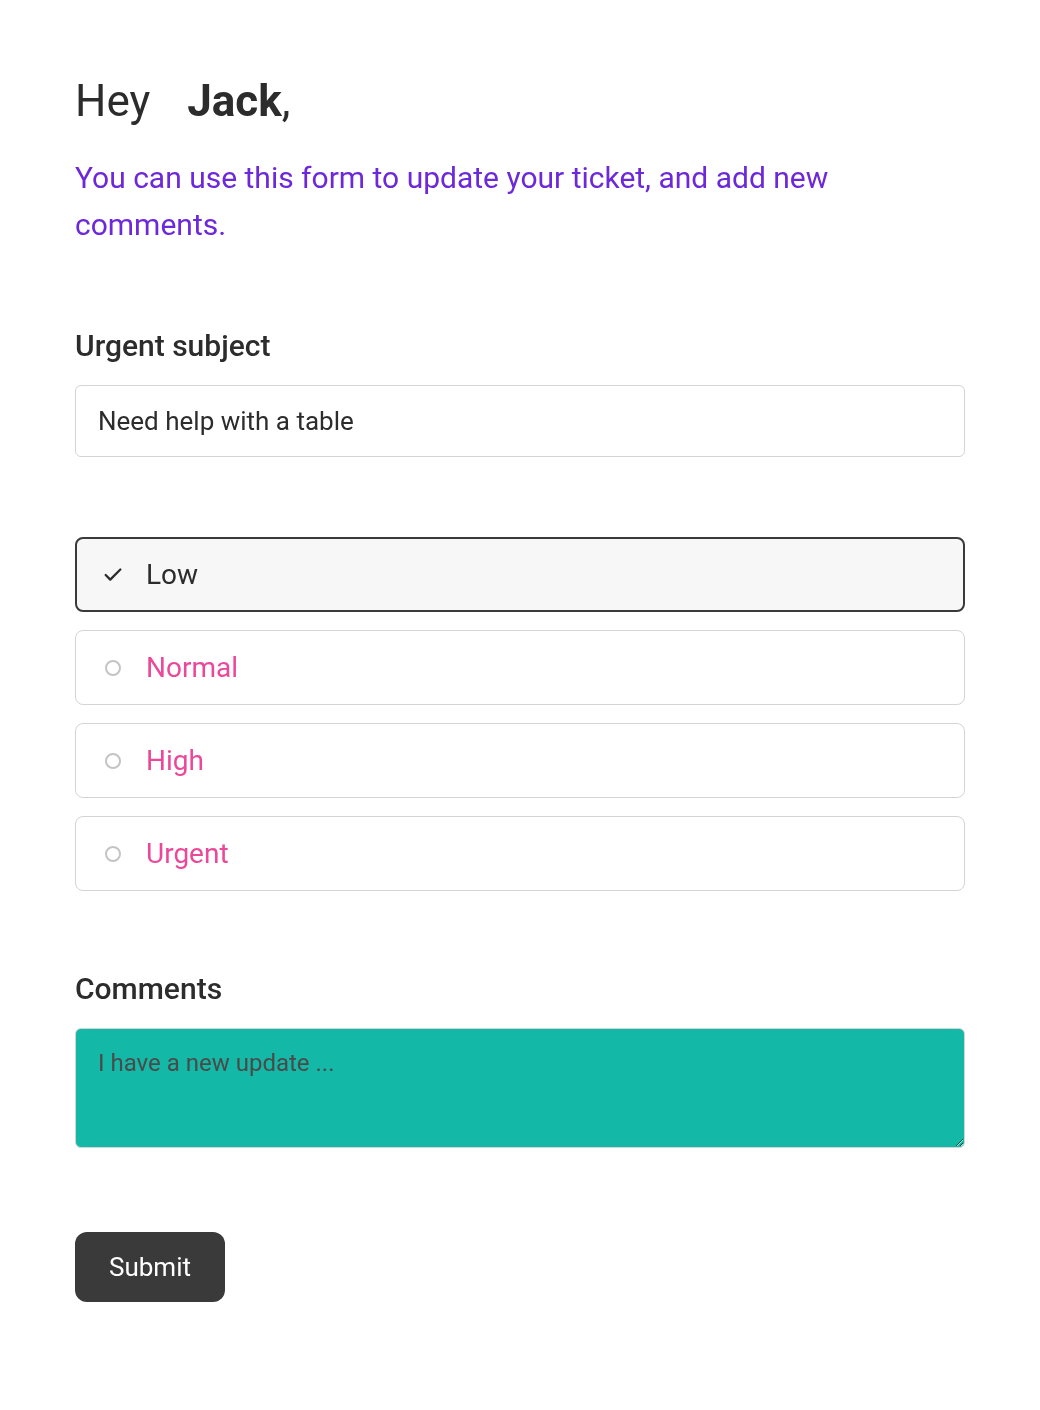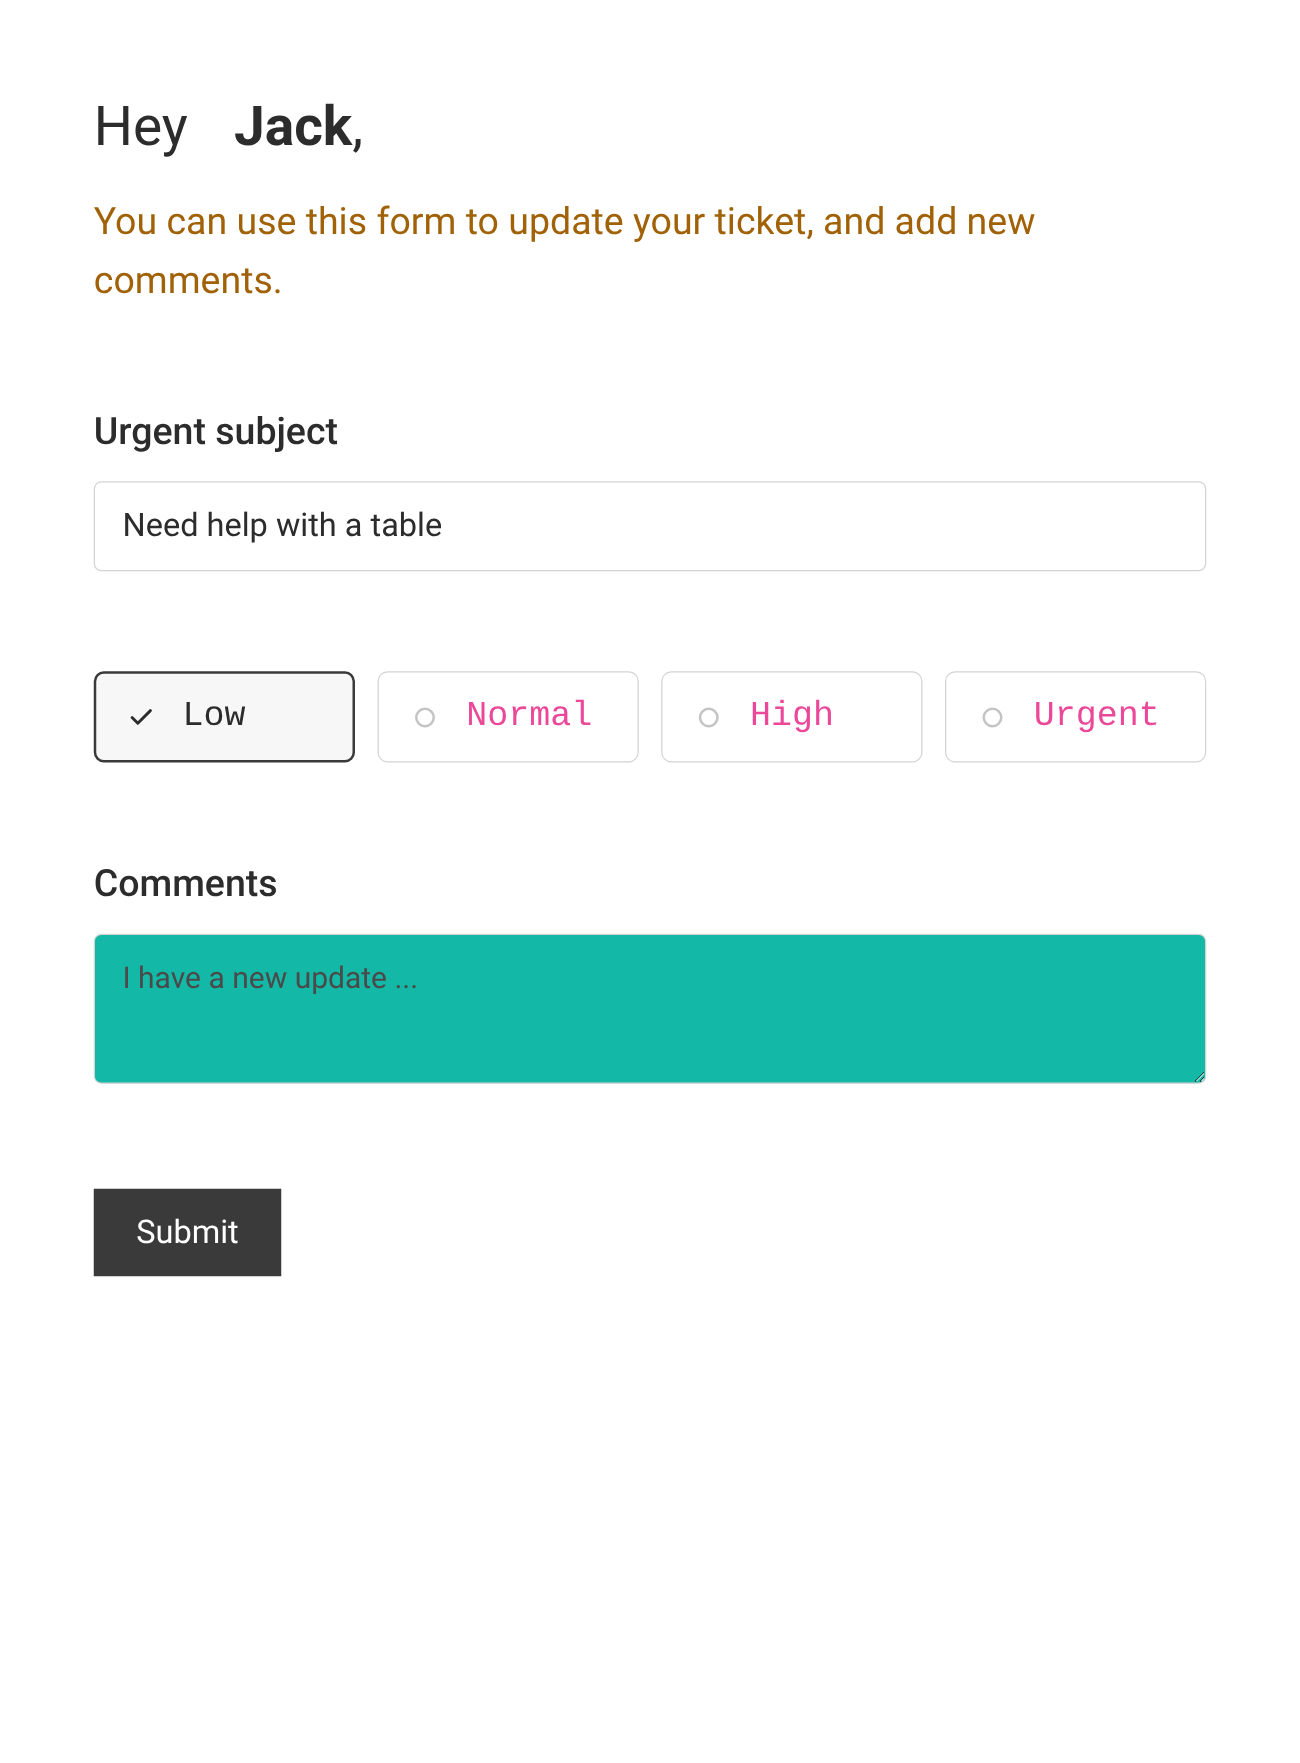--- a/index.html
+++ b/index.html
@@ -19,21 +19,21 @@
       font-weight: 400;
       color: #2c2c2c;
       margin-bottom: 28px;
     }
     .greeting .name {
       font-weight: 700;
       margin-left: 26px;
     }
     .description {
       font-size: 30px;
-      color: #a16207;
+      color: #6d28d9;
       line-height: 1.55;
       margin-bottom: 80px;
     }
     .field-group {
       margin-bottom: 80px;
     }
     .field-label {
       font-size: 30px;
       font-weight: 500;
       color: #2c2c2c;
@@ -45,23 +45,22 @@
       padding: 20px 22px;
       font-size: 26px;
       border: 1px solid #d4d4d4;
       border-radius: 6px;
       color: #2c2c2c;
       font-family: inherit;
       background: #ffffff;
     }
     .priority-grid {
       display: grid;
-      grid-template-columns: 1fr 1fr 1fr 1fr;
+      grid-template-columns: 1fr;
       gap: 18px;
-      font-family: Liberation Mono, monospace;
     }
     .priority-option {
       display: flex;
       align-items: center;
       padding: 20px 26px;
       border: 1px solid #d4d4d4;
       border-radius: 8px;
       cursor: pointer;
       font-size: 28px;
       color: #ec4899;
@@ -107,21 +106,21 @@
     .textarea-input::placeholder {
       color: #4a4a4a;
     }
     .submit-button {
       background: #3a3a3a;
       color: #ffffff;
       border: none;
       padding: 20px 34px;
       font-size: 26px;
       font-weight: 400;
-      border-radius: 0;
+      border-radius: 12px;
       cursor: pointer;
       font-family: inherit;
       text-align: right;
     }
   </style>
 </head>
 <body>
 
 
 

